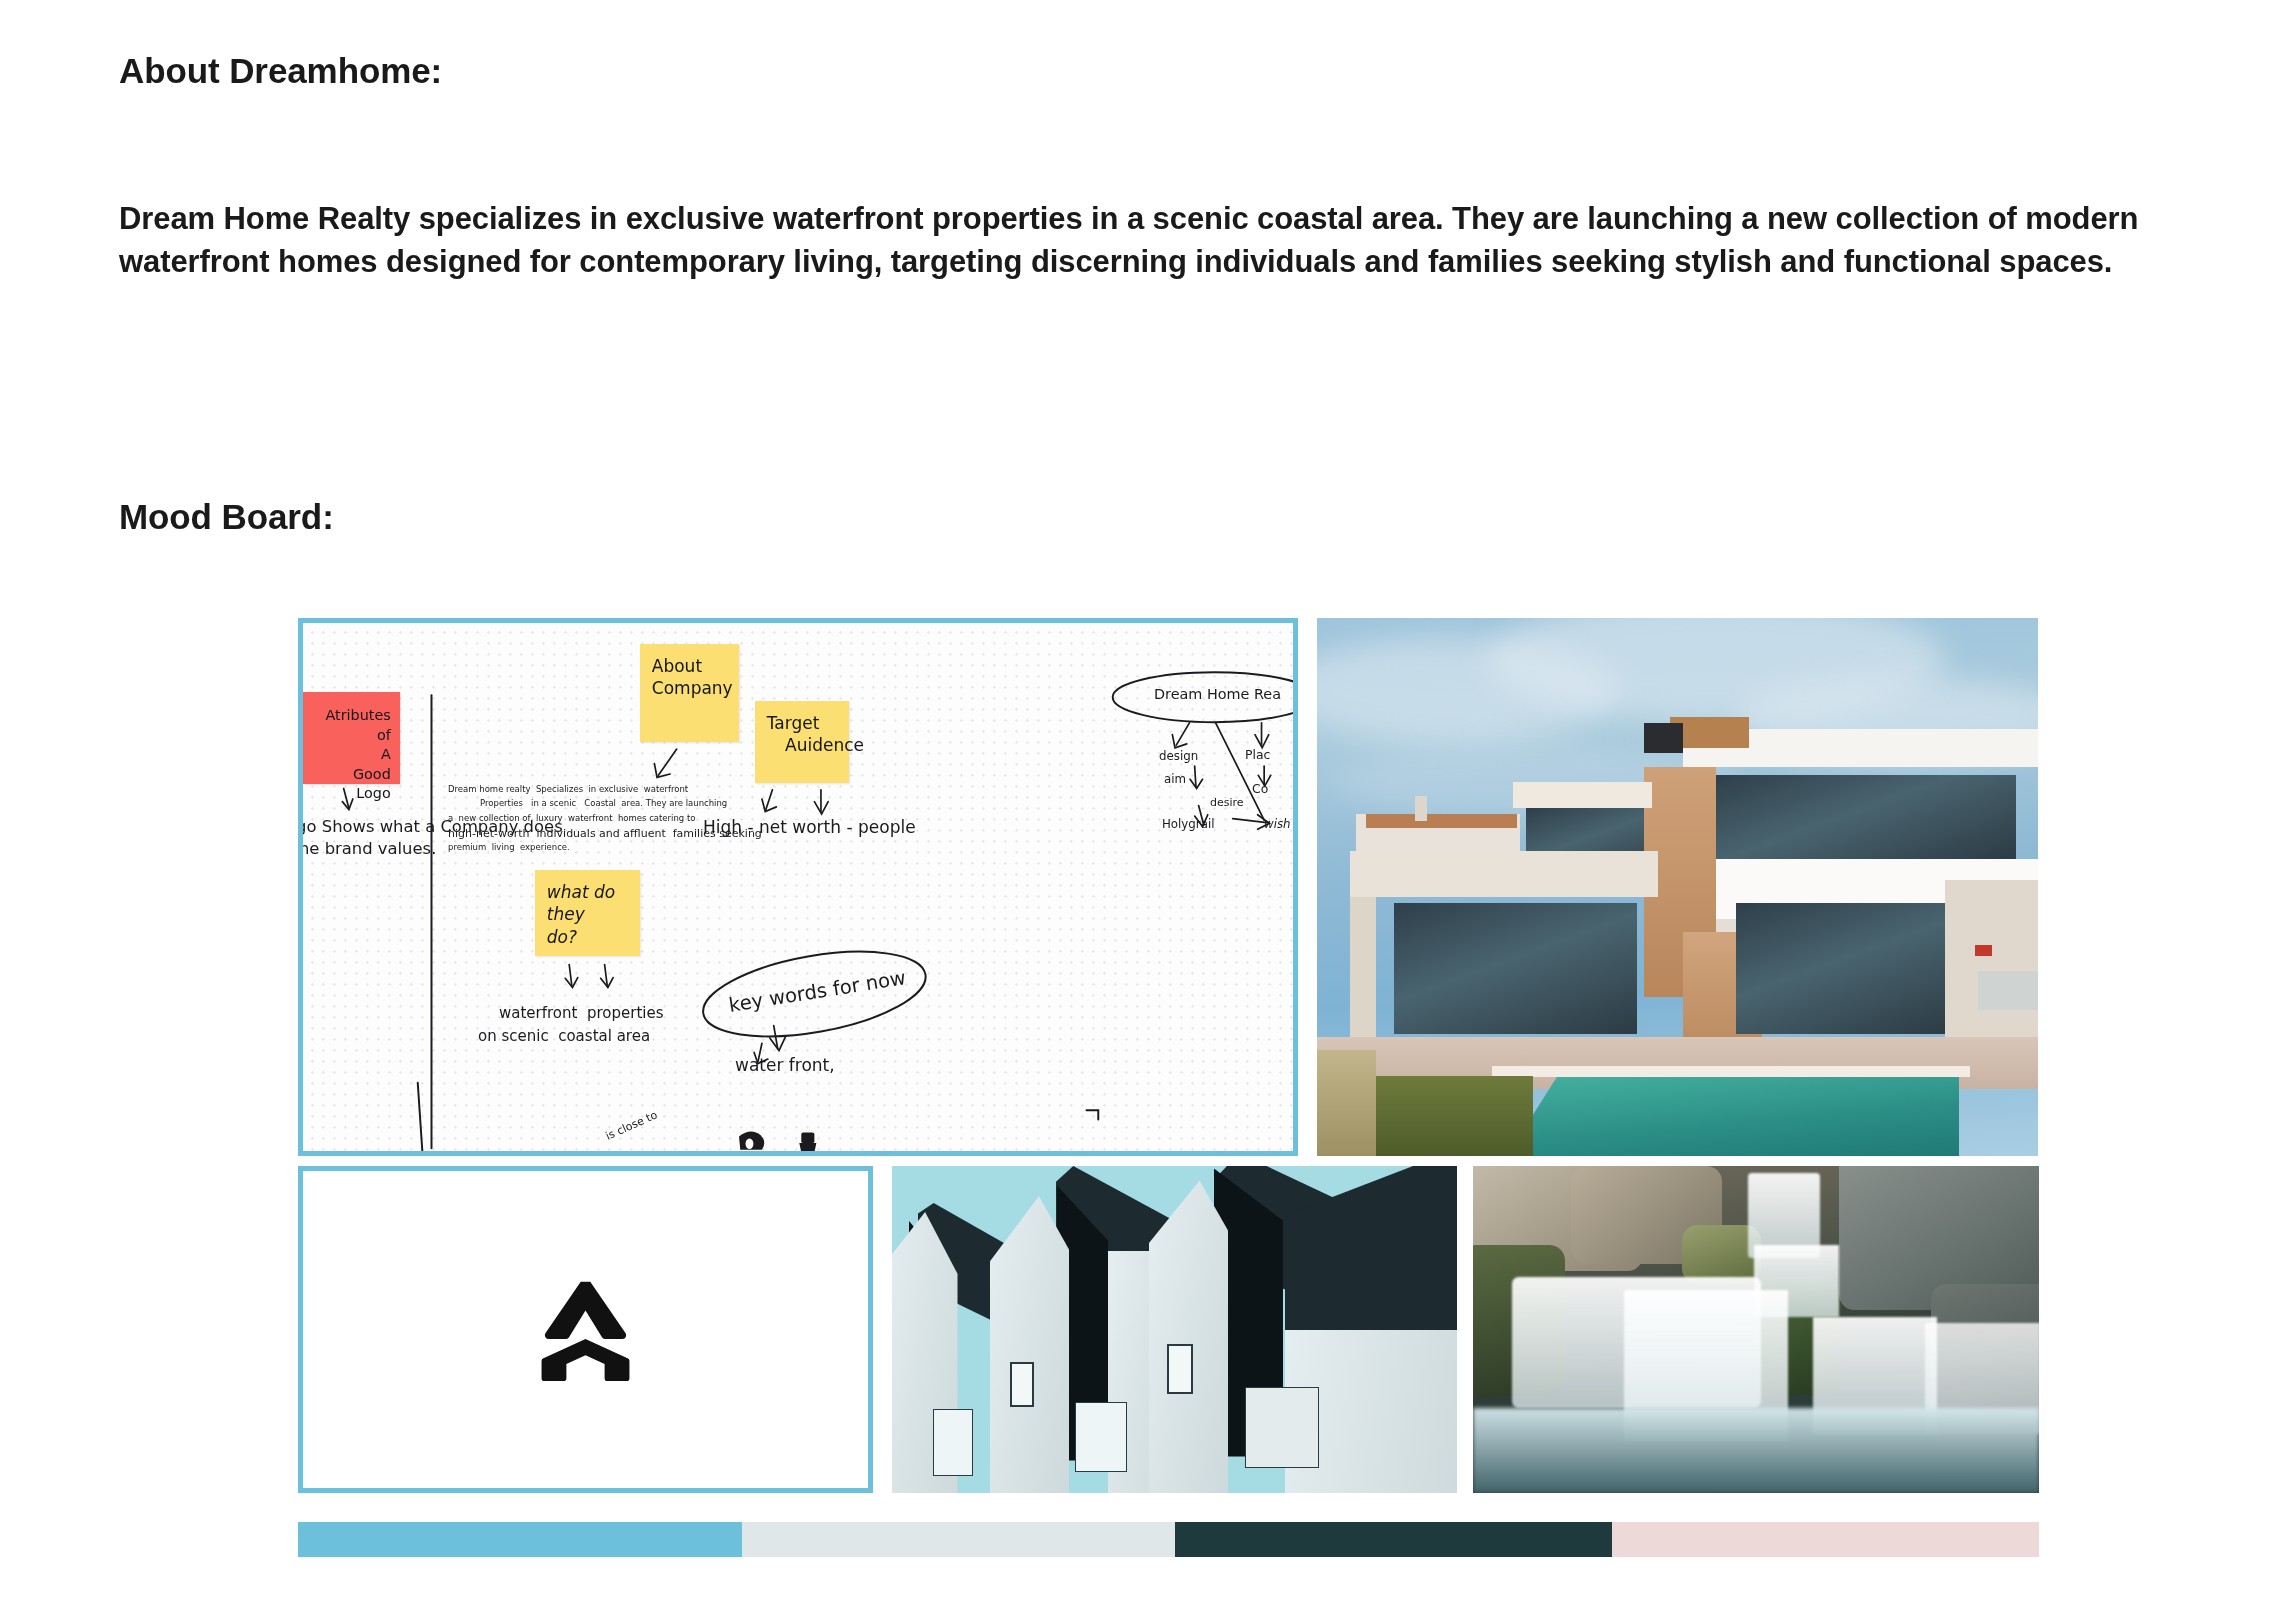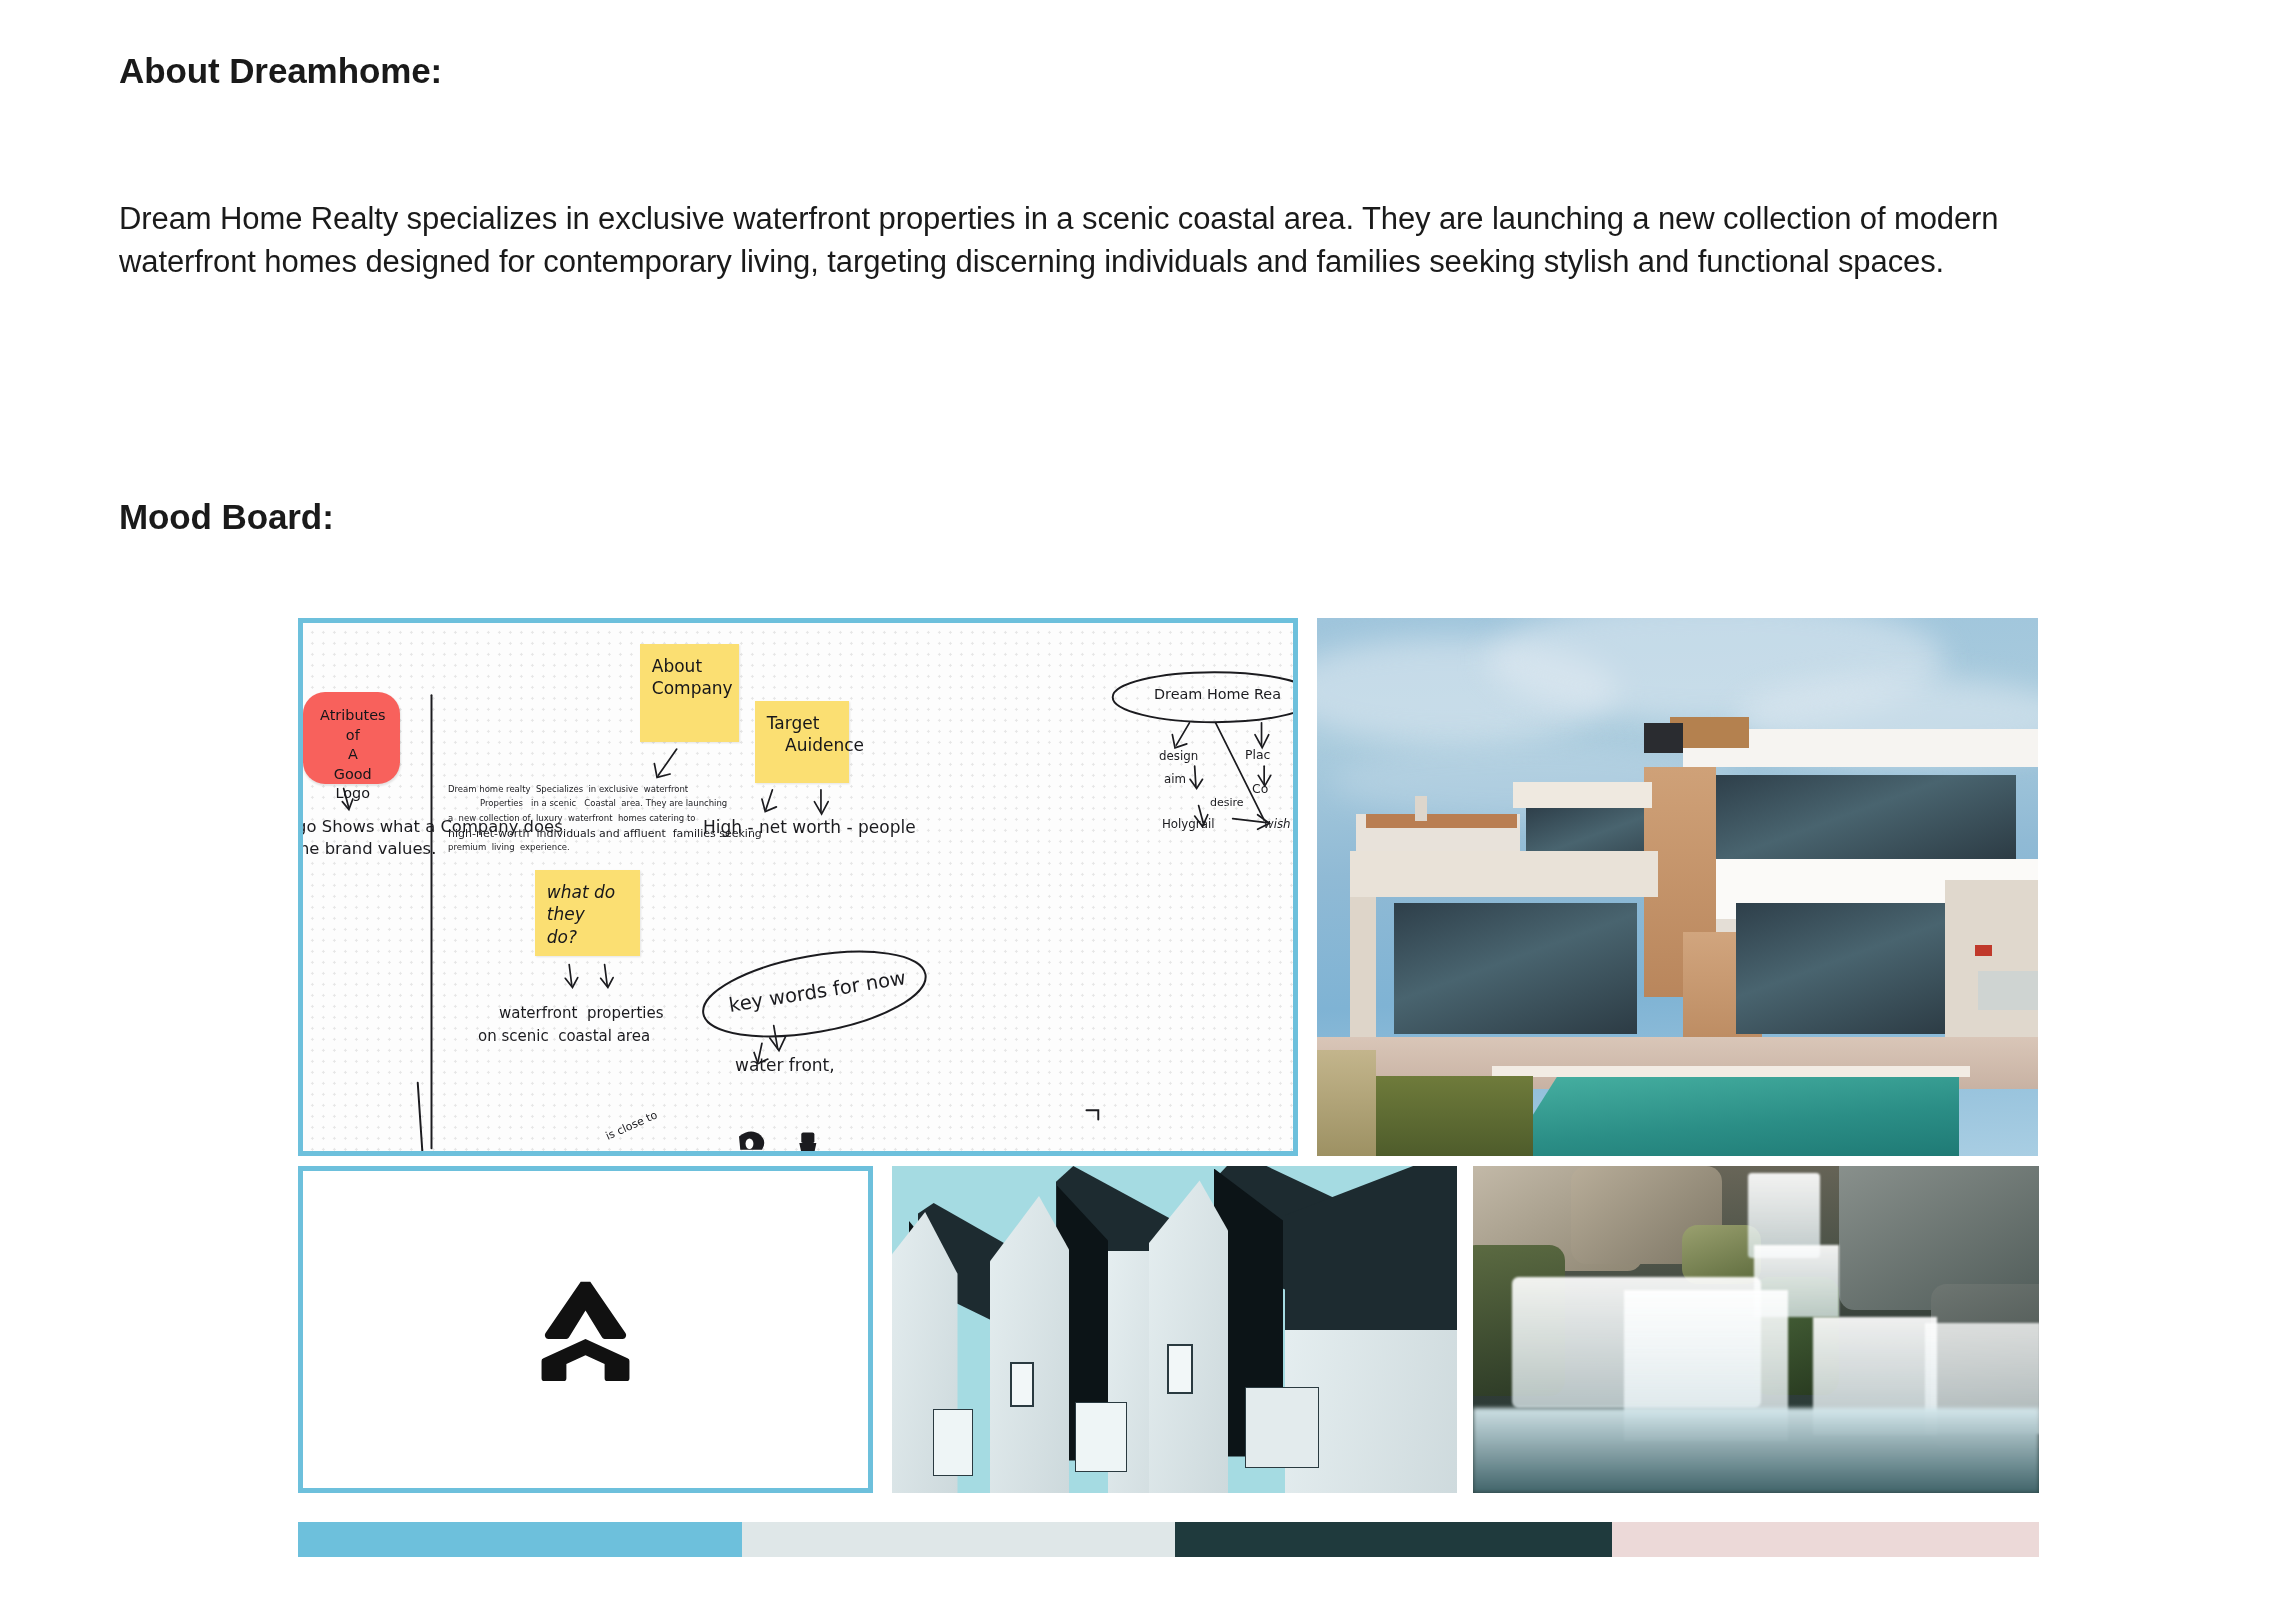--- a/index.html
+++ b/index.html
@@ -32,21 +32,21 @@
     font-weight: 700;
     letter-spacing: -0.1px;
     white-space: nowrap;
   }
   .para {
     position: absolute;
     left: 0;
     top: 198px;
     width: 2022px;
     font-size: 31px;
-    font-weight: 400;
+    font-weight: 700;
     line-height: 1.38;
     letter-spacing: -0.1px;
   }
   .h-mood {
     position: absolute;
     left: 0;
     top: 497px;
     font-size: 35px;
     font-weight: 700;
     letter-spacing: -0.1px;
@@ -87,21 +87,21 @@
     font-size: 17px;
     line-height: 1.35;
     color: #16161a;
     font-family: "DejaVu Sans", sans-serif;
     box-shadow: 0.7px 1.3px 2px rgba(0,0,0,0.10);
   }
   .sticky.yellow { background: #fbdf72; }
   .sticky.red    { background: #f8615c; }
 
   .note-about   { left: 337px; top: 21px;  width: 99px; height: 98px; }
-  .note-attr    { left: 0px;   top: 69px; width: 97px; height: 92px; text-align: center; padding-top: 14.4px; border-radius: 22px; }
+  .note-attr    { left: 0px;   top: 69px; width: 97px; height: 92px; text-align: right; padding-top: 14.4px; }
   .note-target  { left: 452px; top: 78px; width: 94px; height: 82px; }
   .note-what    { left: 232px; top: 247px; width: 105px; height: 86px; font-style: italic; }
 
   .hand {
     position: absolute;
     font-family: "DejaVu Sans", sans-serif;
     color: #1b1b1f;
     white-space: pre;
   }
 

